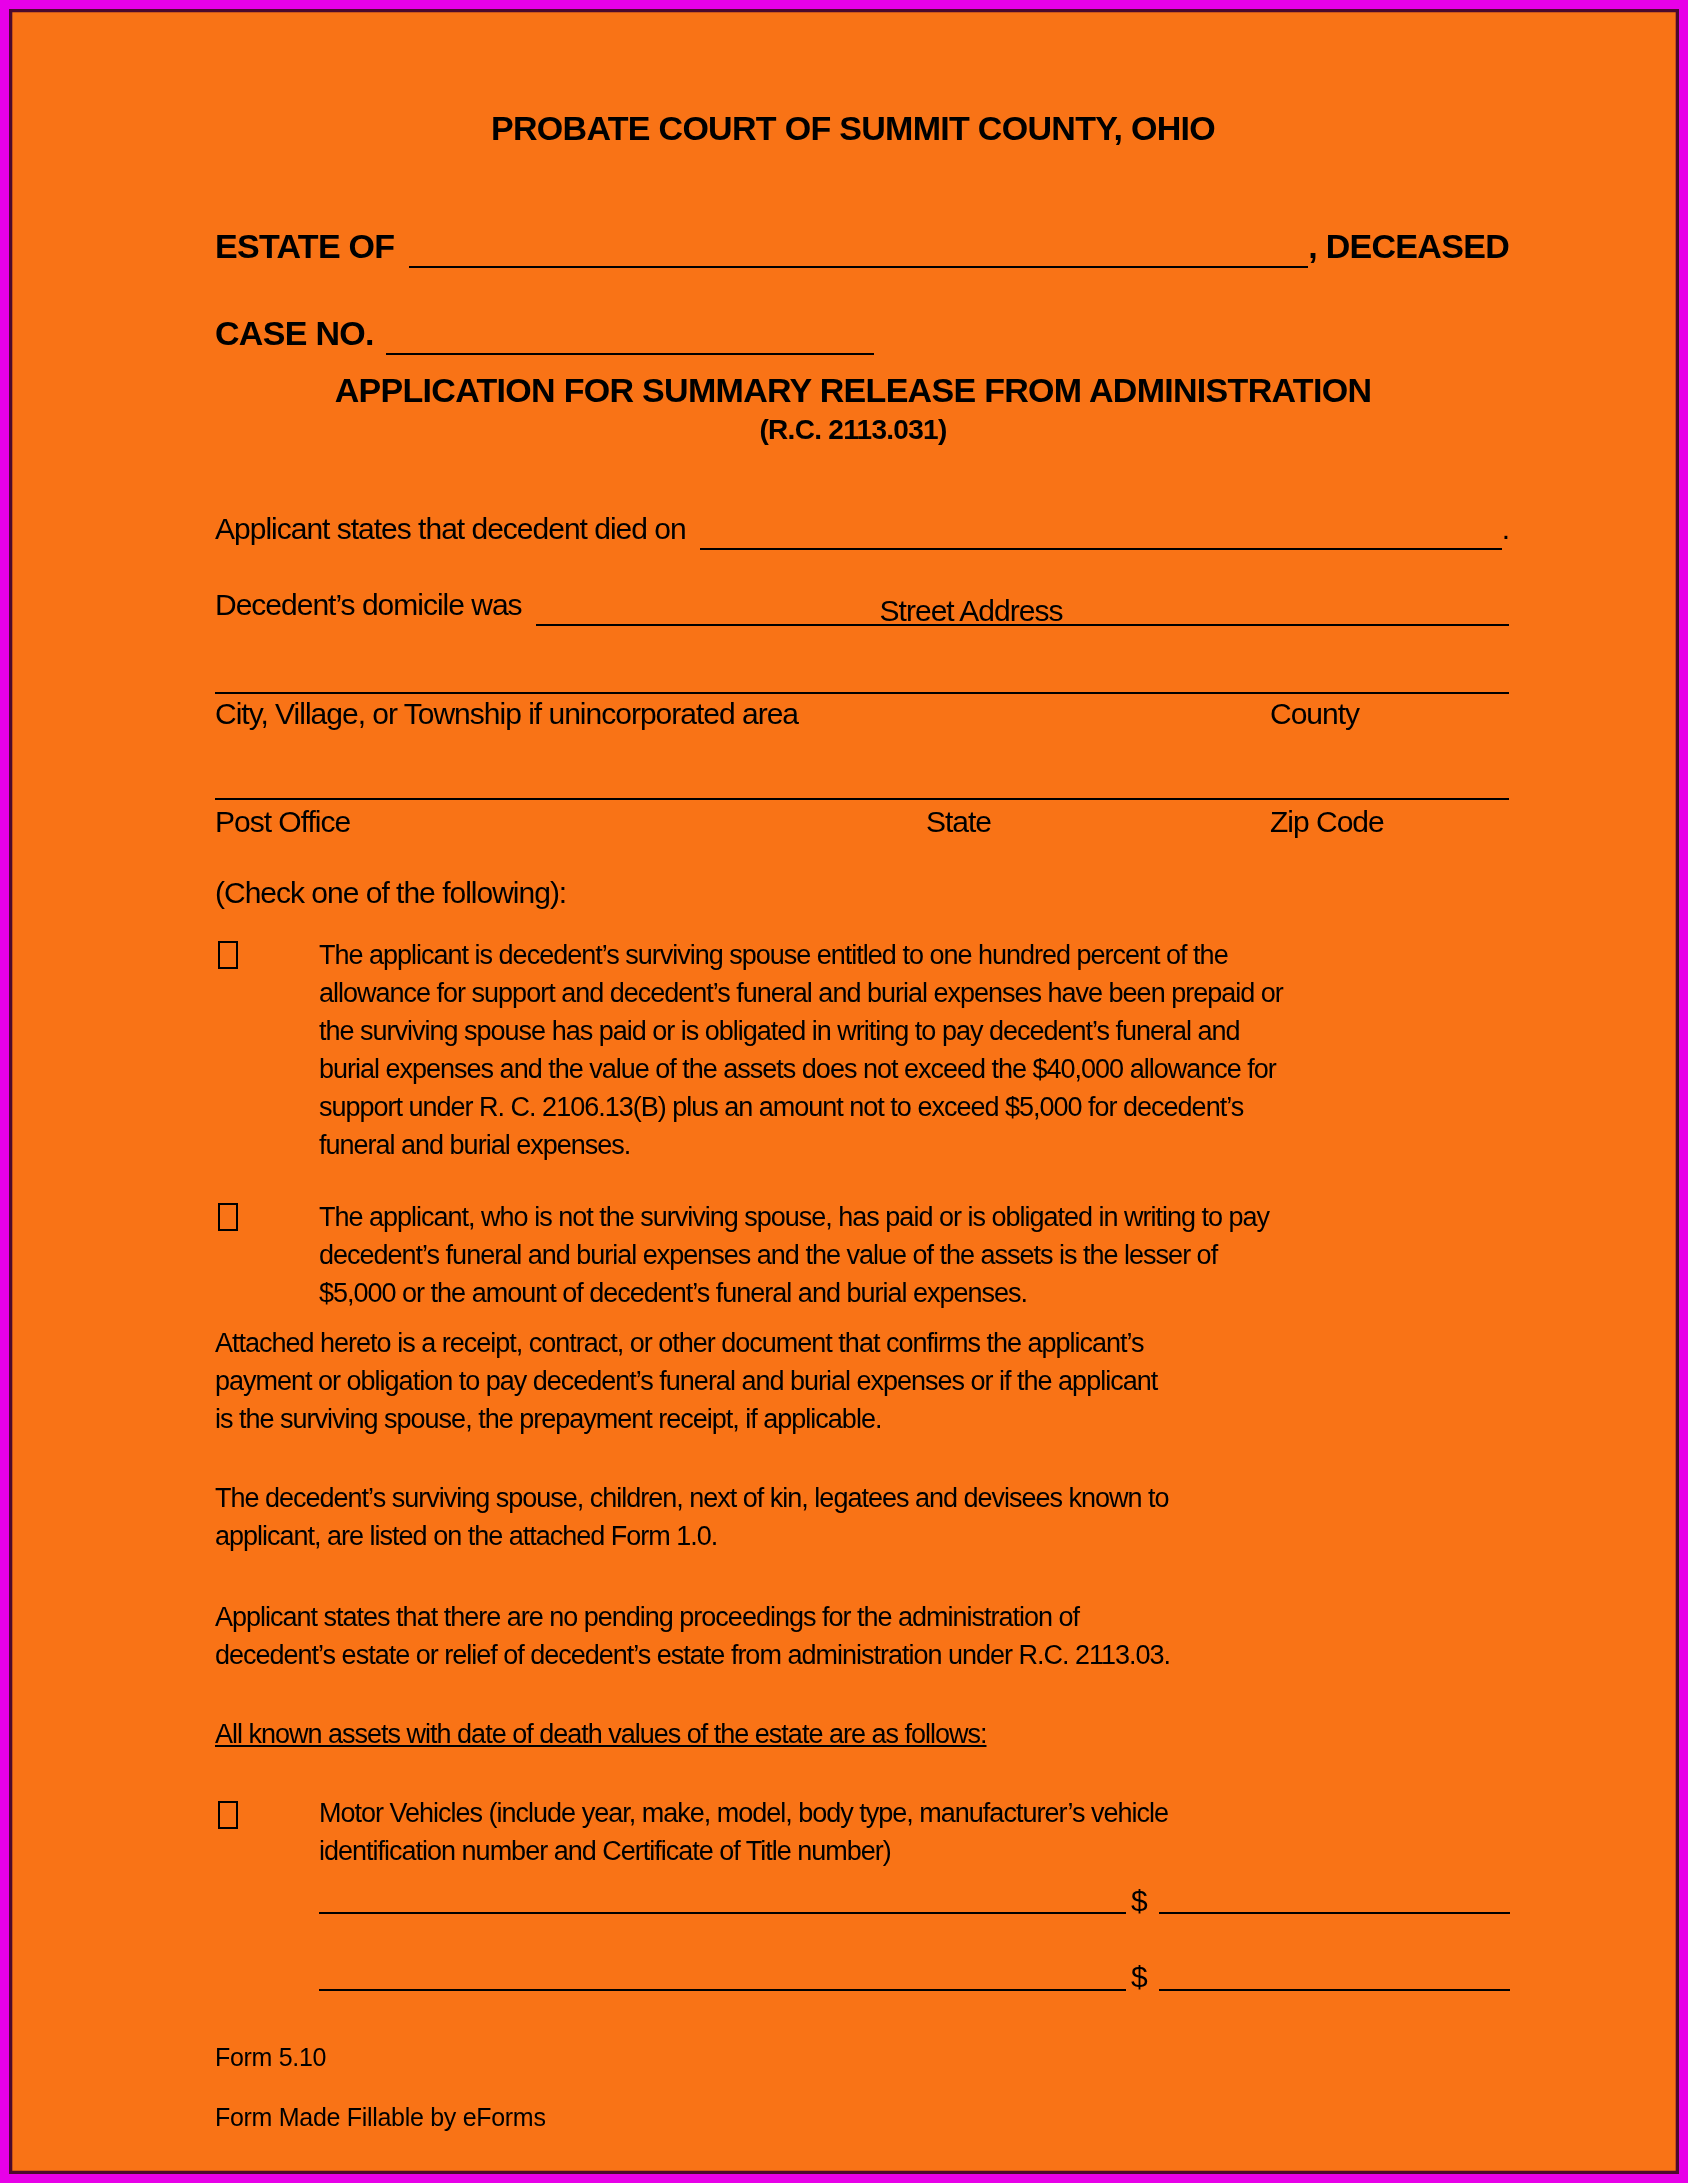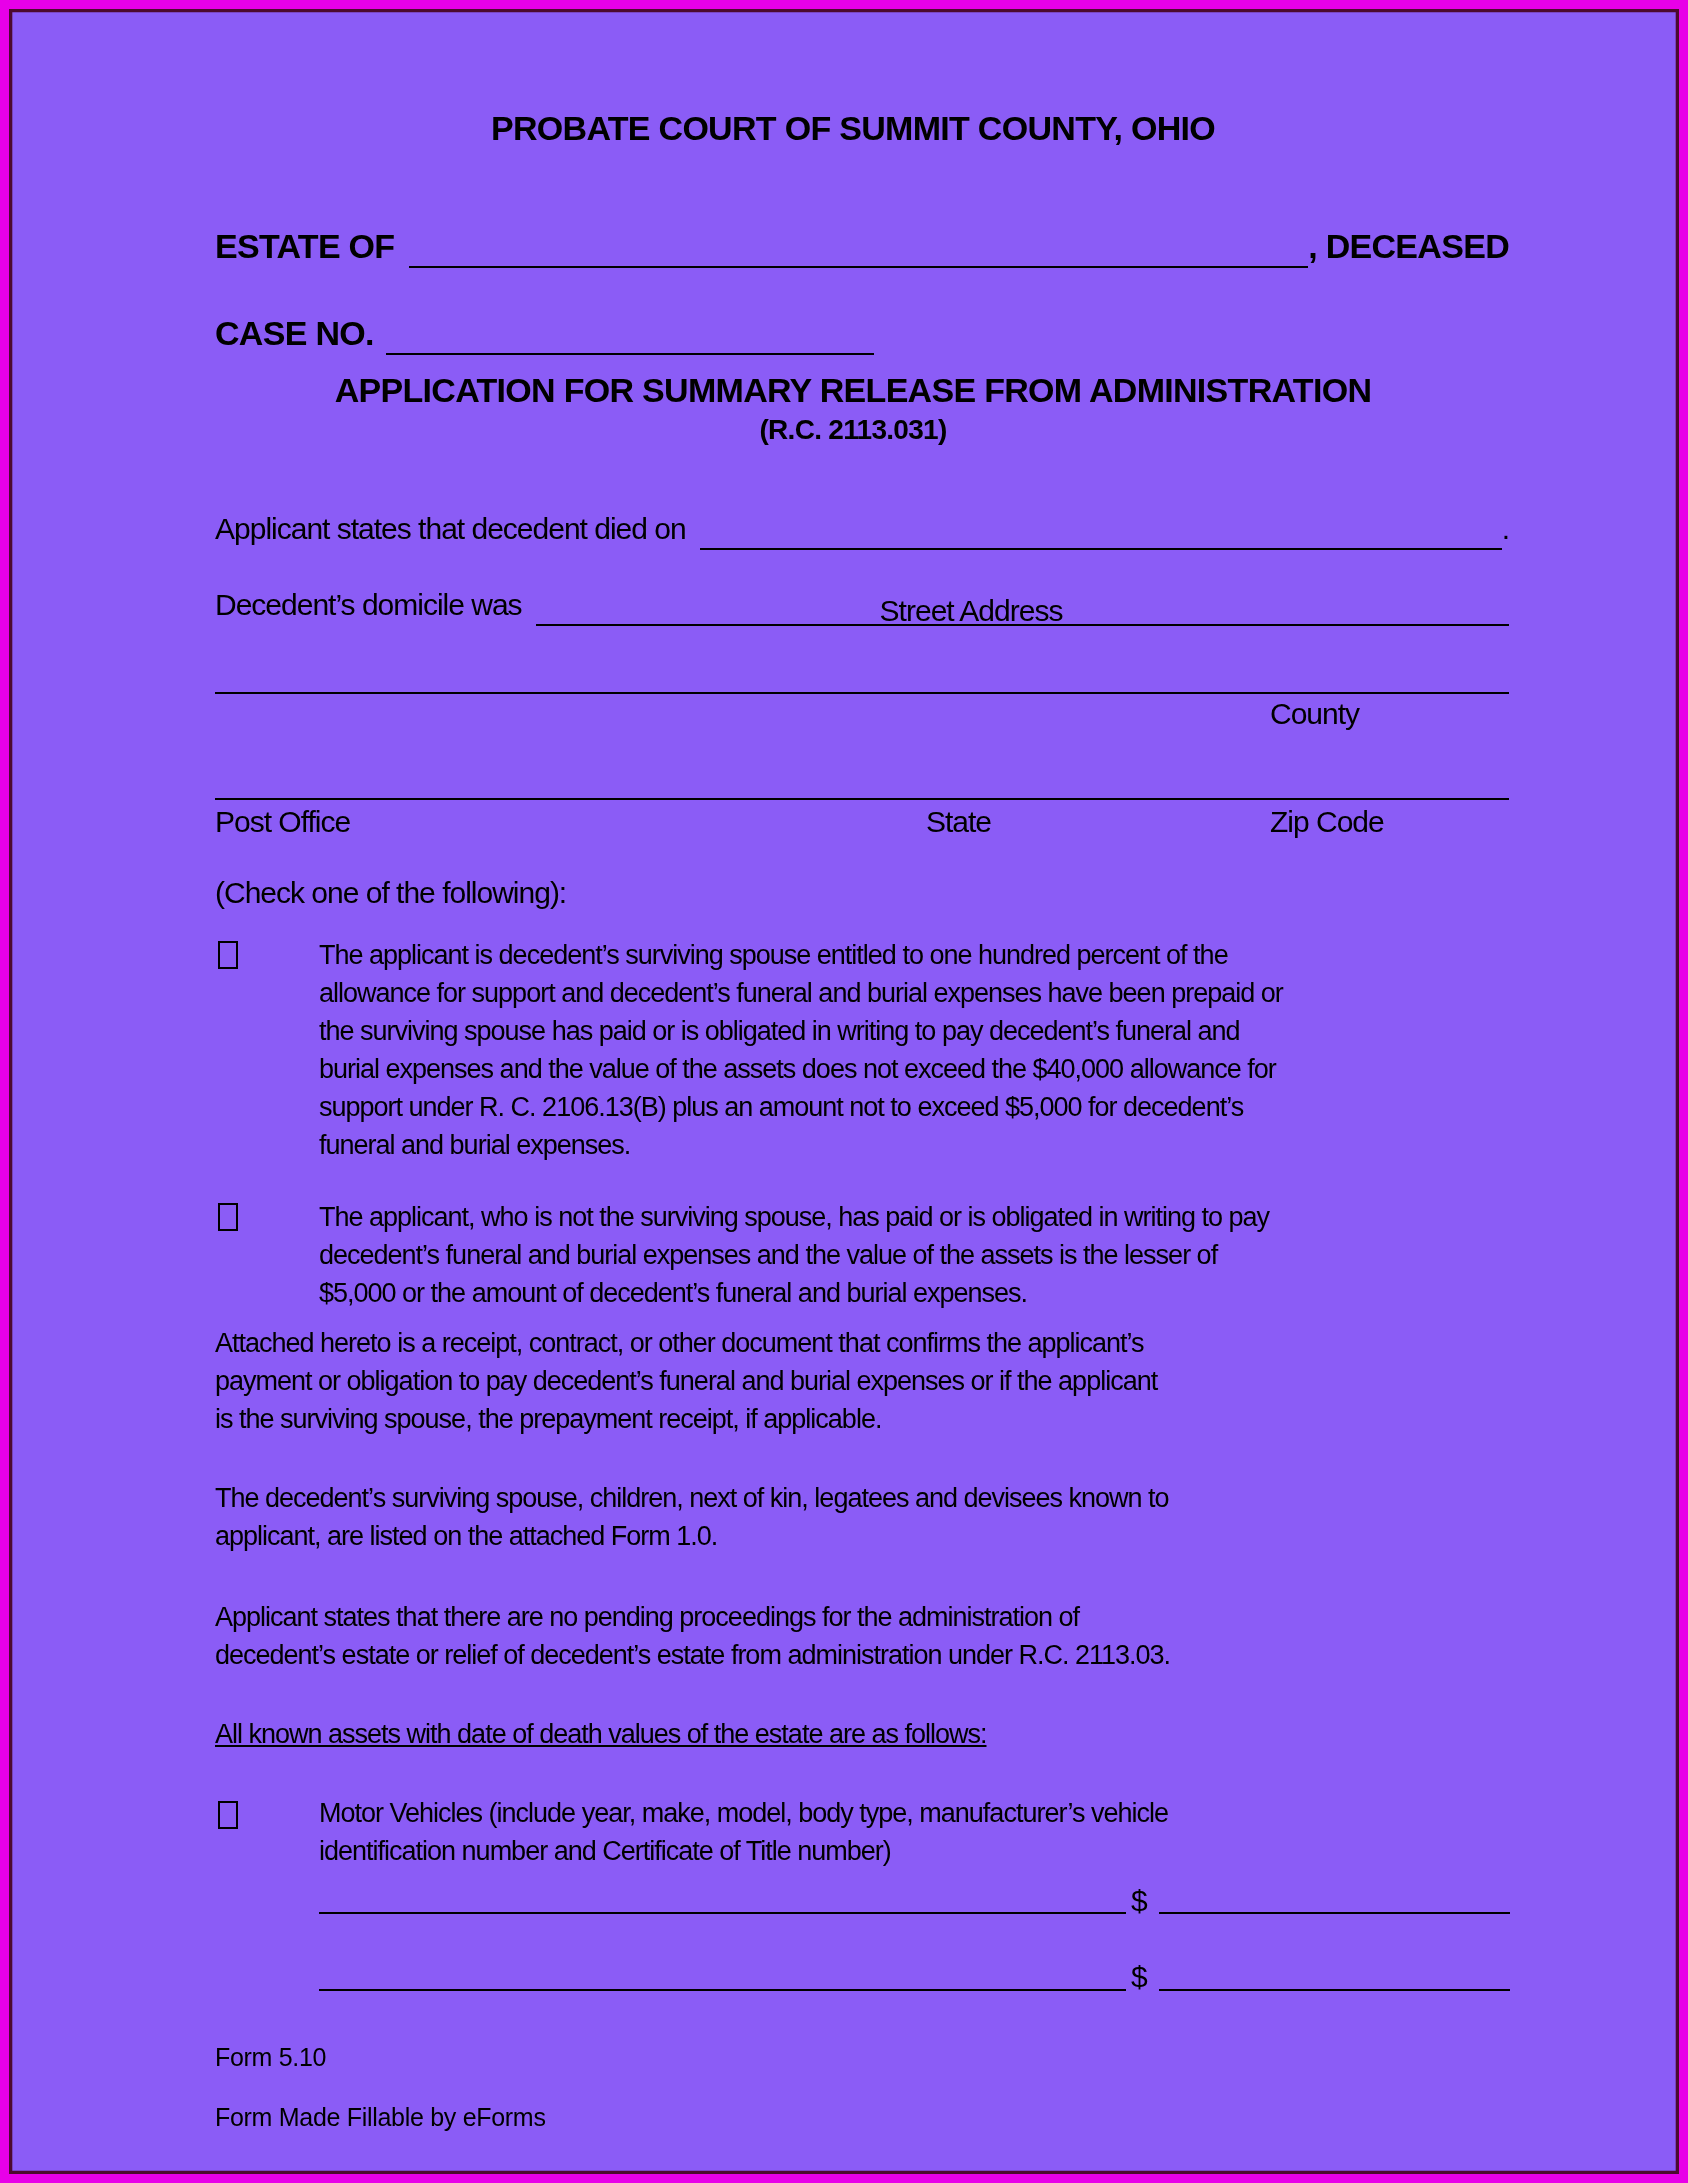--- a/index.html
+++ b/index.html
@@ -1,20 +1,20 @@
 <!DOCTYPE html>
 <html style="font-size:10.5px"><head>
 <meta charset="utf-8">
 <style>
   html,body{margin:0;padding:0;background:#ffffff;}
   .page{
     position:relative;
     width:1688px;height:2183px;
     box-sizing:border-box;
-    background:#8b5cf6;
+    background:#f97316;
     border:9.2px solid #e800e8;
     box-shadow:inset 0 0 0 3.3px #4c0a2e;
     font-family:"Liberation Sans", sans-serif;
     color:#000;
     overflow:hidden;
   }
   .abs{position:absolute;}
   .center{left:0;width:1688px;text-align:center;}
   .t-title{font-size:34px;letter-spacing:-0.7px;font-weight:bold;white-space:nowrap;}
   .t-sub{font-size:28px;letter-spacing:-0.7px;font-weight:bold;white-space:nowrap;}
@@ -57,20 +57,21 @@
     <span class="lbl">.</span>
   </div>
 
   <div class="abs row row-reg" style="top:544px;">
     <span class="lbl">Decedent’s domicile was</span>
     <span class="fill"></span>
   </div>
   <div class="abs caption" style="top:585px;left:751px;width:422px;text-align:center;">Street Address</div>
 
   <div class="abs line" style="top:683px;left:206px;width:1294px;"></div>
+  <div class="abs caption" style="top:688px;left:206px;">City, Village, or Township if unincorporated area</div>
   <div class="abs caption" style="top:688px;left:1261px;">County</div>
 
   <div class="abs line" style="top:789px;left:206px;width:1294px;"></div>
   <div class="abs caption" style="top:796px;left:206px;">Post Office</div>
   <div class="abs caption" style="top:796px;left:917px;">State</div>
   <div class="abs caption" style="top:796px;left:1261px;">Zip Code</div>
 
   <div class="abs t-body" style="top:865px;left:206px;white-space:nowrap;">(Check one of the following):</div>
 
   <span class="abs cbx" style="top:932px;left:209px;"></span>

